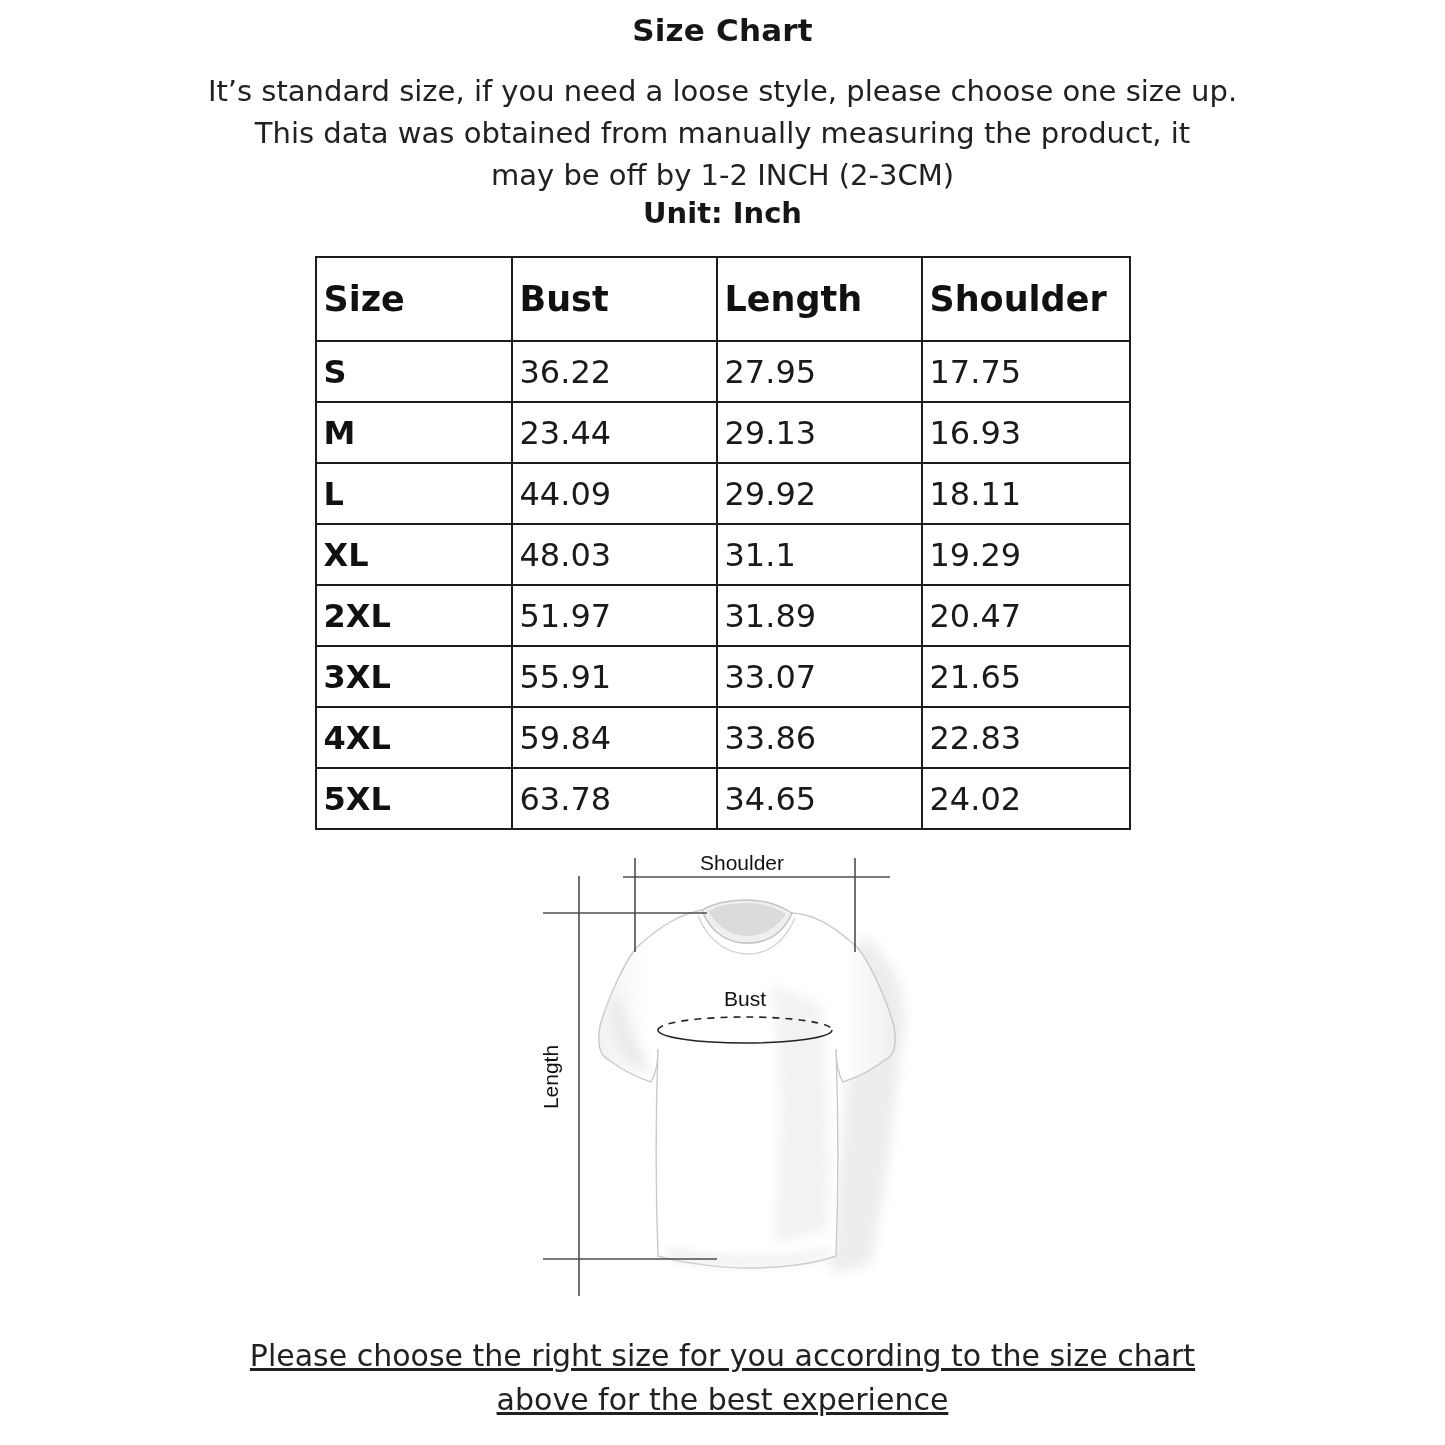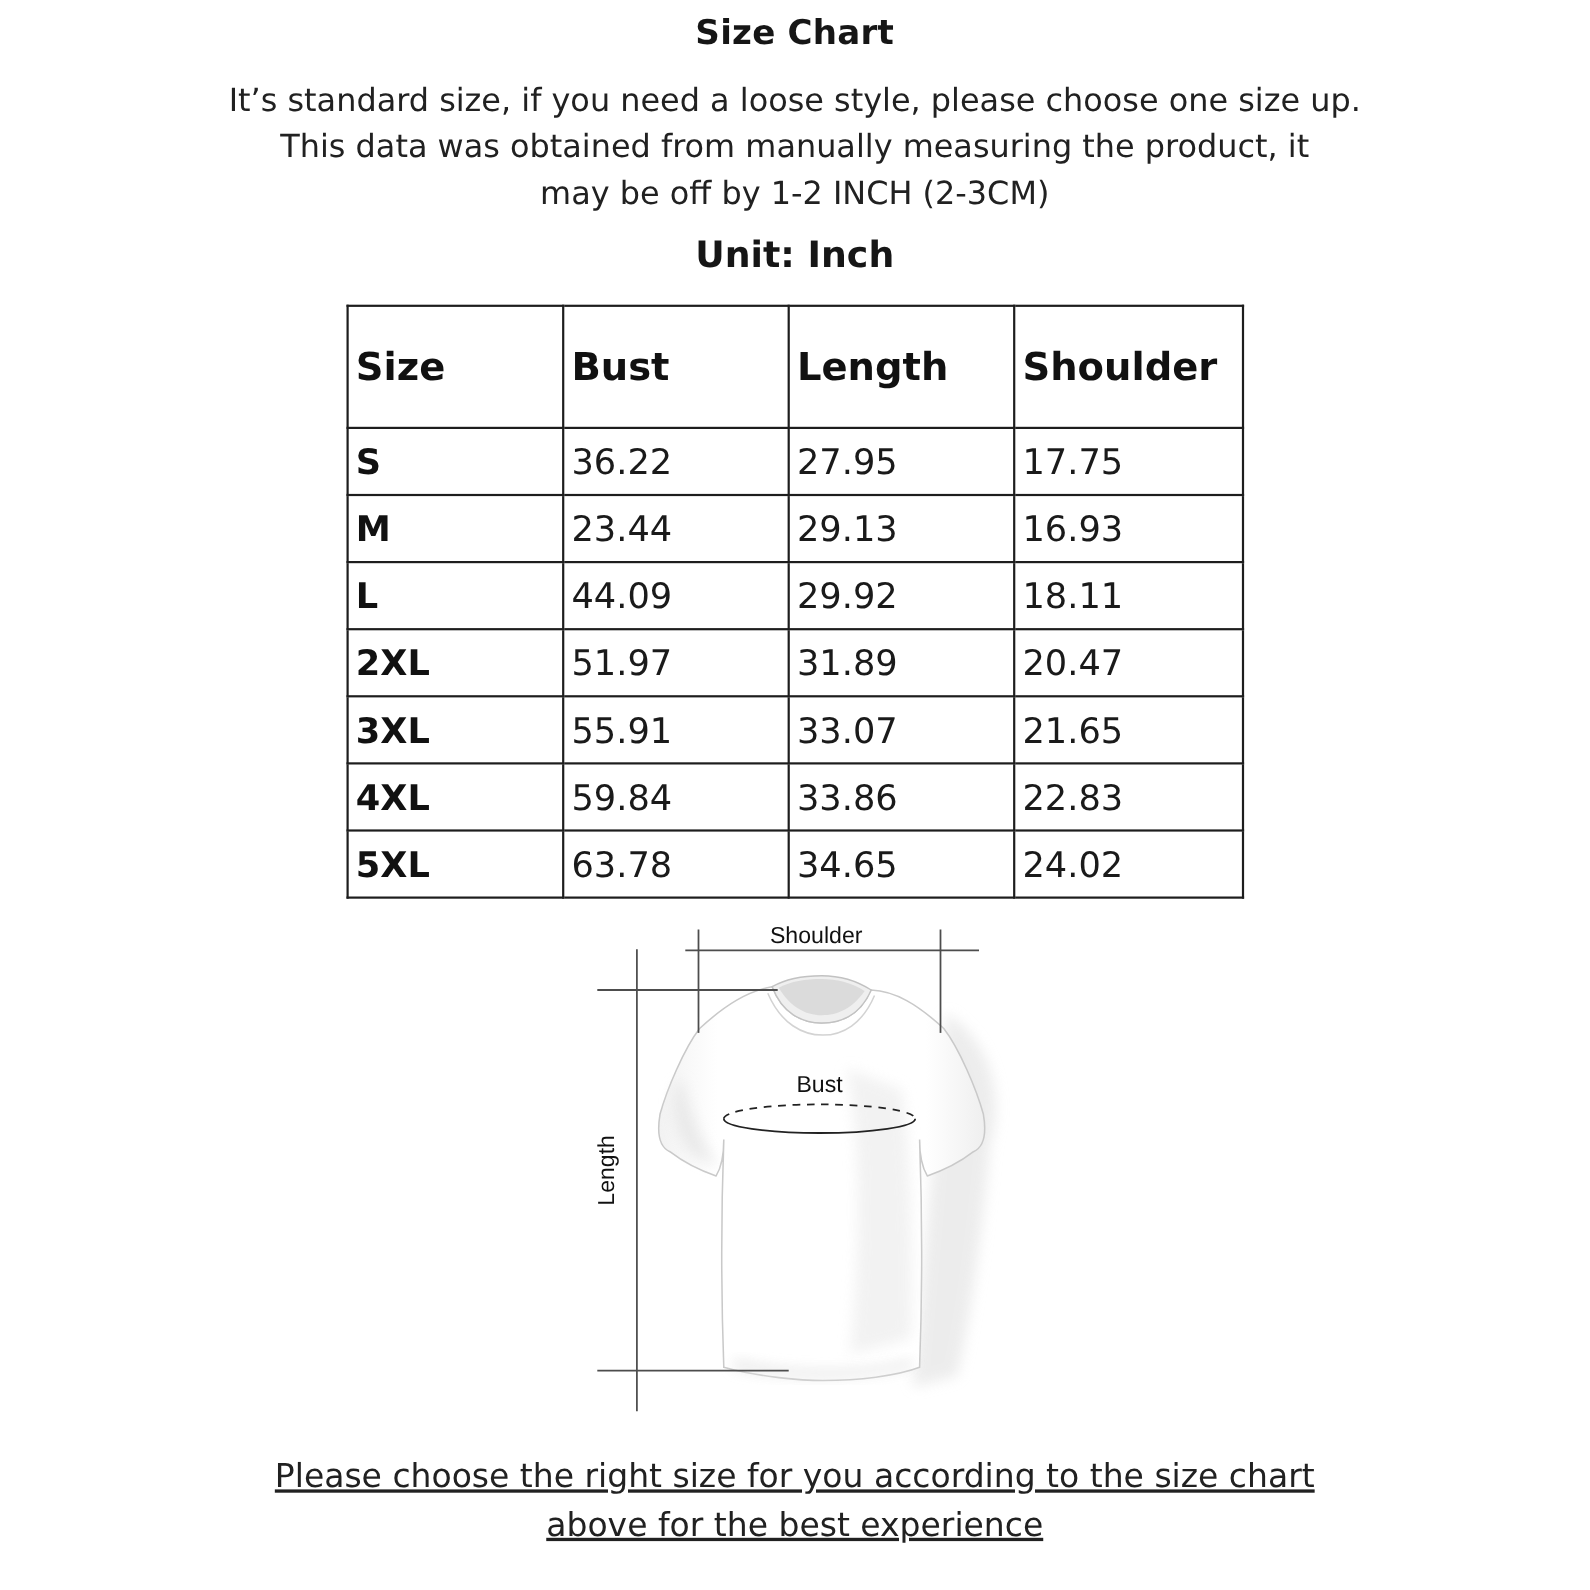--- a/index.html
+++ b/index.html
@@ -16,41 +16,40 @@
     margin-top: 12px;
     font-size: 31px; font-weight: 700; letter-spacing: 0.2px;
     color: #161616;
   }
   .description {
     margin-top: 22px;
     text-align: center; font-size: 29px; font-weight: 500;
     line-height: 42px; color: #212121;
   }
   .unit {
-    margin-top: 16px;
-    text-align: right; font-size: 33px; font-weight: 700; color: #161616;
+    text-align: right; font-size: 29px; font-weight: 700; color: #161616;
   }
 
   table.size-chart {
     margin-top: 26px;
     border-collapse: collapse;
     table-layout: fixed;
     width: 814px;
     background: #fff;
   }
   table.size-chart th, table.size-chart td {
     border: 2px solid #1d1d1d;
     text-align: left;
     vertical-align: middle;
     padding-left: 7px;
     overflow: hidden;
     white-space: nowrap;
   }
   table.size-chart th {
-    height: 111px;
+    height: 84px;
     font-size: 35px; font-weight: 800; color: #111; margin-left: 44px;
   }
   table.size-chart td {
     height: 61px;
     font-size: 32px; font-weight: 400; color: #1a1a1a;
   }
   table.size-chart td.size-col { font-weight: 700; color: #111; }
 
   .diagram-wrap { margin-top: 14px; width: 100%; text-align: center; height: 482px; }
   .diagram-wrap svg { position: relative; left: 27px; }
@@ -103,20 +102,26 @@
         <td class="size-col">M</td>
         <td>23.44</td>
         <td>29.13</td>
         <td>16.93</td>
       </tr>
       <tr>
         <td class="size-col">L</td>
         <td>44.09</td>
         <td>29.92</td>
         <td>18.11</td>
+      </tr>
+      <tr>
+        <td class="size-col">XL</td>
+        <td>48.03</td>
+        <td>31.1</td>
+        <td>19.29</td>
       </tr>
       <tr>
         <td class="size-col">2XL</td>
         <td>51.97</td>
         <td>31.89</td>
         <td>20.47</td>
       </tr>
       <tr>
         <td class="size-col">3XL</td>
         <td>55.91</td>

